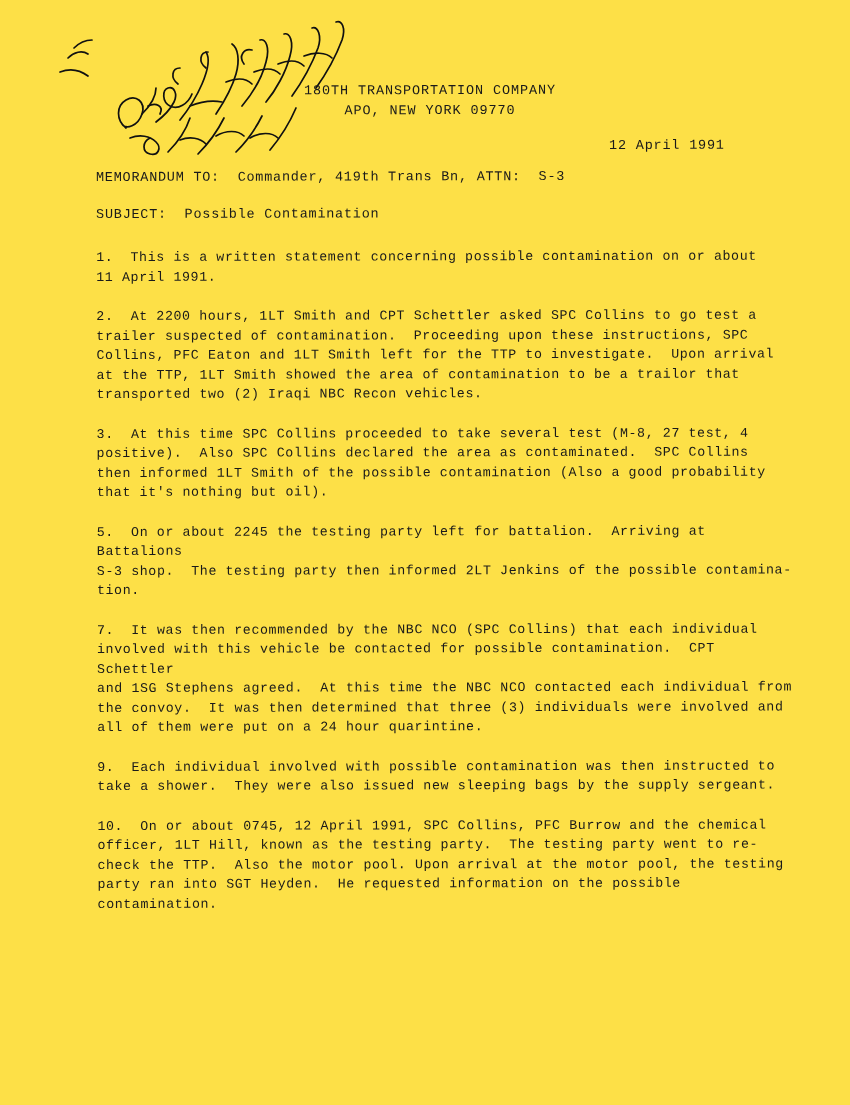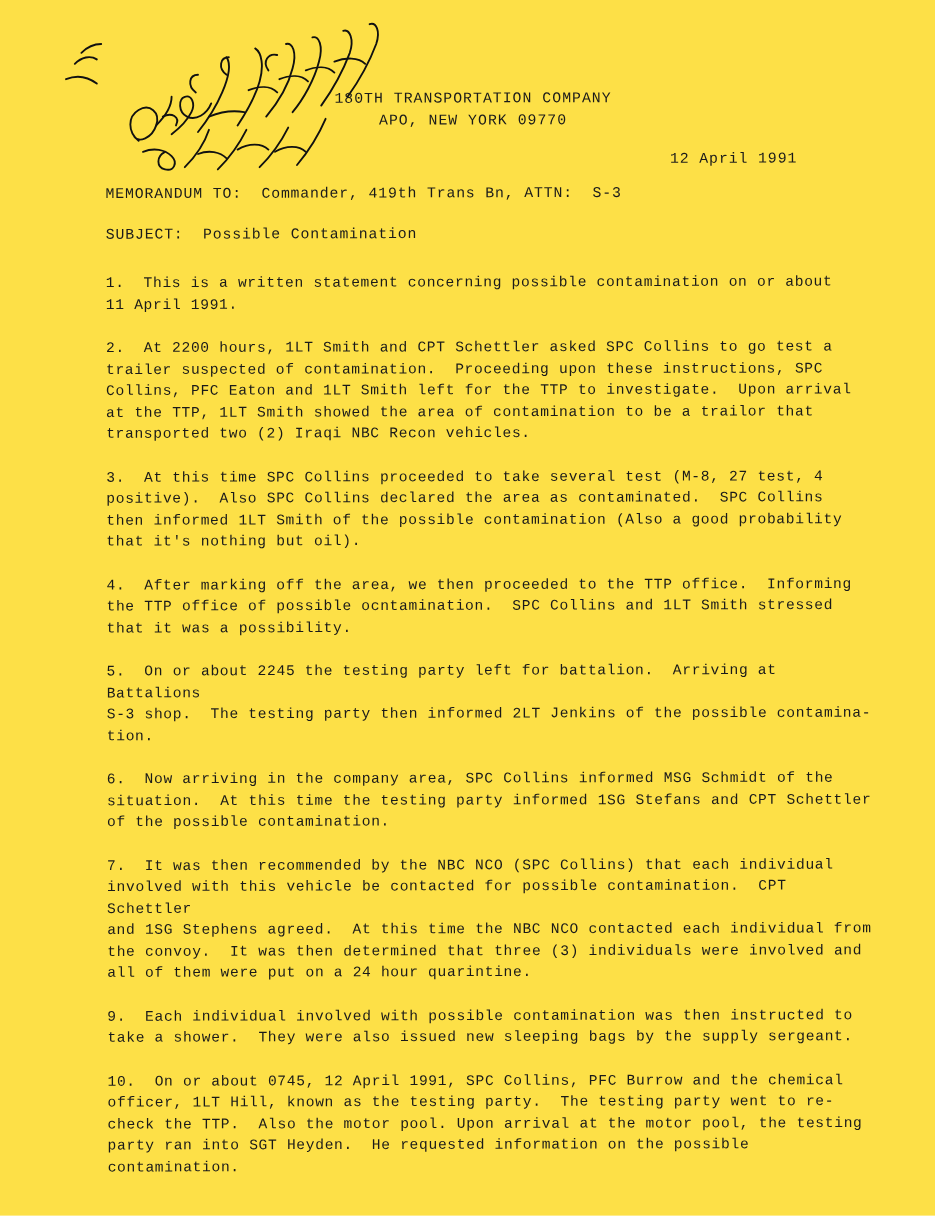--- a/index.html
+++ b/index.html
@@ -137,29 +137,23 @@
 11 April 1991.</div>
     <div class="para">2.  At 2200 hours, 1LT Smith and CPT Schettler asked SPC Collins to go test a
 trailer suspected of contamination.  Proceeding upon these instructions, SPC
 Collins, PFC Eaton and 1LT Smith left for the TTP to investigate.  Upon arrival
 at the TTP, 1LT Smith showed the area of contamination to be a trailor that
 transported two (2) Iraqi NBC Recon vehicles.</div>
     <div class="para">3.  At this time SPC Collins proceeded to take several test (M-8, 27 test, 4
 positive).  Also SPC Collins declared the area as contaminated.  SPC Collins
 then informed 1LT Smith of the possible contamination (Also a good probability
 that it's nothing but oil).</div>
-    <div class="para">4.  After marking off the area, we then proceeded to the TTP office.  Informing
-the TTP office of possible ocntamination.  SPC Collins and 1LT Smith stressed
-that it was a possibility.</div>
     <div class="para">5.  On or about 2245 the testing party left for battalion.  Arriving at Battalions
 S-3 shop.  The testing party then informed 2LT Jenkins of the possible contamina-
 tion.</div>
-    <div class="para">6.  Now arriving in the company area, SPC Collins informed MSG Schmidt of the
-situation.  At this time the testing party informed 1SG Stefans and CPT Schettler
-of the possible contamination.</div>
     <div class="para">7.  It was then recommended by the NBC NCO (SPC Collins) that each individual
 involved with this vehicle be contacted for possible contamination.  CPT Schettler
 and 1SG Stephens agreed.  At this time the NBC NCO contacted each individual from
 the convoy.  It was then determined that three (3) individuals were involved and
 all of them were put on a 24 hour quarintine.</div>
     <div class="para">9.  Each individual involved with possible contamination was then instructed to
 take a shower.  They were also issued new sleeping bags by the supply sergeant.</div>
     <div class="para">10.  On or about 0745, 12 April 1991, SPC Collins, PFC Burrow and the chemical
 officer, 1LT Hill, known as the testing party.  The testing party went to re-
 check the TTP.  Also the motor pool. Upon arrival at the motor pool, the testing

